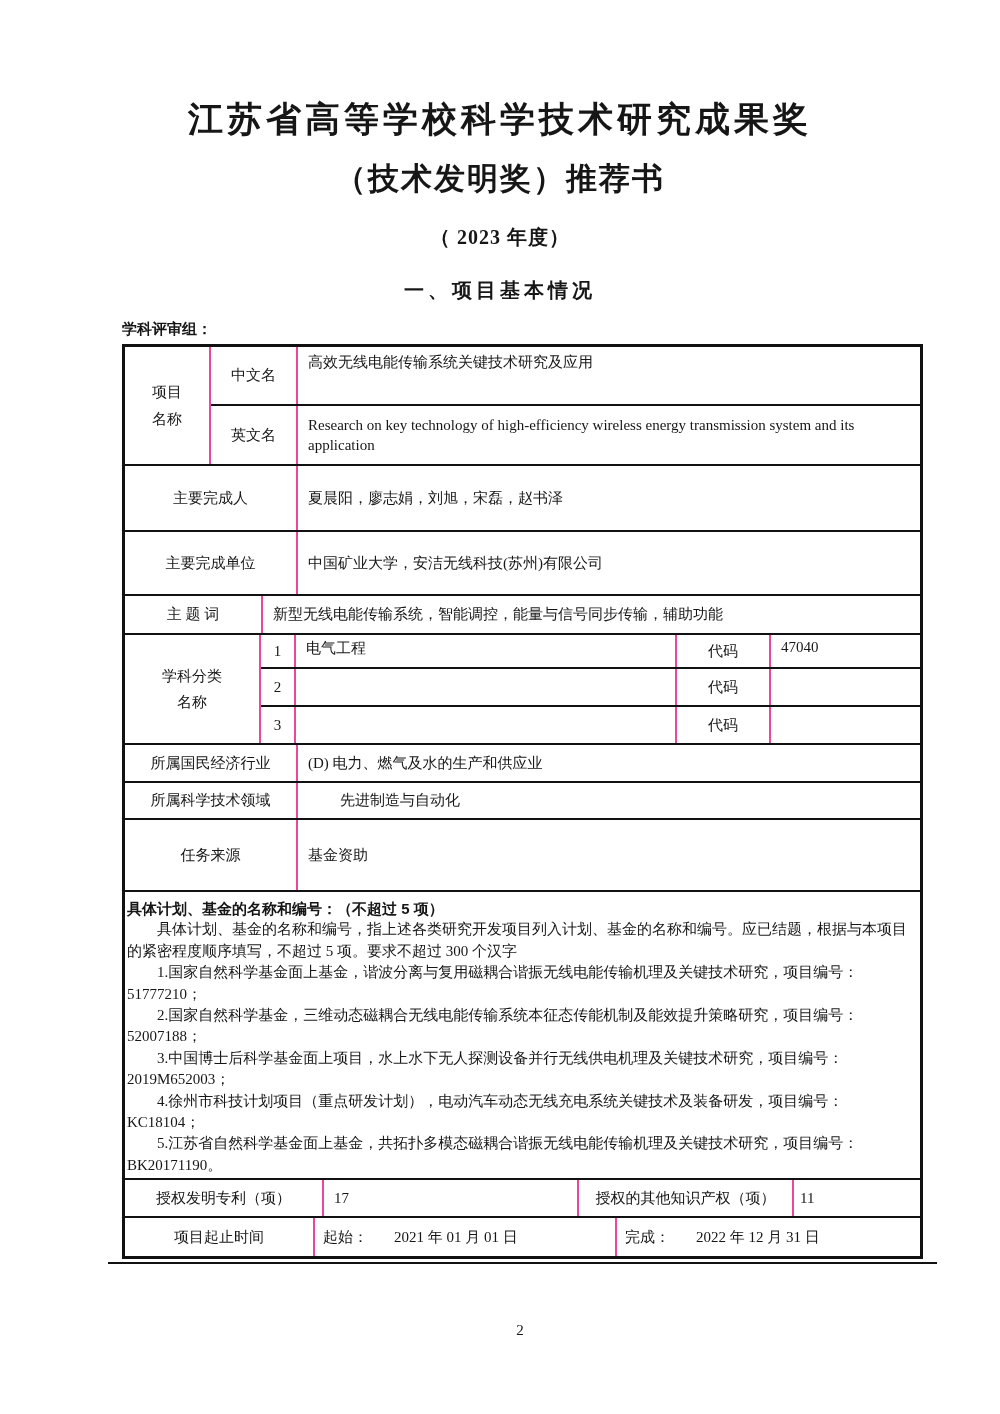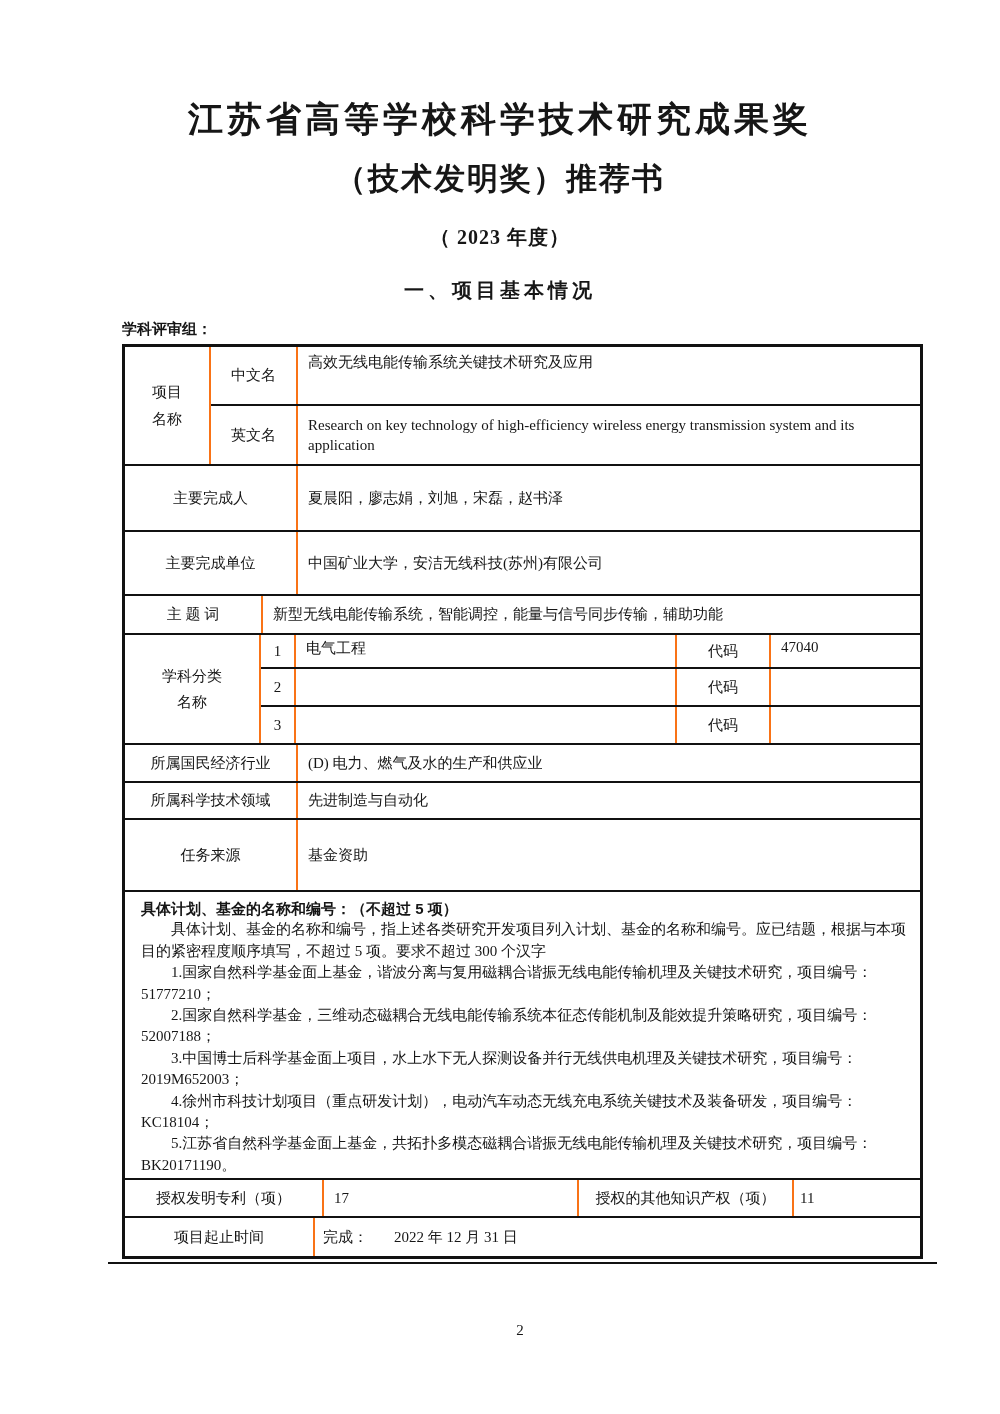--- a/index.html
+++ b/index.html
@@ -11,27 +11,27 @@
   .title1 { padding-top:96px; text-align:center; font-weight:bold; font-size:35px; letter-spacing:4px; font-family:"Liberation Sans", sans-serif; }
   .title2 { margin-top:15px; text-align:center; font-weight:bold; font-size:31px; letter-spacing:2px; font-family:"Liberation Sans", sans-serif; }
   .yearline { margin-top:24px; text-align:center; font-weight:bold; font-size:20px; letter-spacing:1px; }
   .sectiontitle { margin-top:26px; text-align:center; font-weight:bold; font-size:20px; letter-spacing:4px; font-family:"Liberation Sans", sans-serif; }
   .review { margin:16px 0 5px 122px; font-weight:bold; font-size:15px; font-family:"Liberation Sans", sans-serif; }
 
   .tbl { margin-left:122px; width:801px; border:3px solid #111; box-sizing:border-box; font-size:15px; }
   .r { display:flex; box-sizing:border-box; }
   .bb { border-bottom:2px solid #111; }
   .c { box-sizing:border-box; display:flex; align-items:center; }
-  .br { border-right:2px solid #f97316; }
+  .br { border-right:2px solid #ec4899; }
   .lab { justify-content:center; text-align:center; }
   .val { padding:3px 10px; text-align:left; }
   .sub { display:flex; flex-direction:column; flex:1; min-width:0; }
   .twoline { flex-direction:column; justify-content:center; line-height:27px; }
 
-  .bigblock { display:block; padding:6px 10px 4px 16px; line-height:21.4px; }
+  .bigblock { display:block; padding:6px 10px 4px 2px; line-height:21.4px; }
   .bigblock .bh { font-weight:bold; font-family:"Liberation Sans", sans-serif; }
   .bigblock p { margin:0; text-indent:2em; }
 
   .datecell { padding:3px 8px; }
   .datecell .dl { margin-right:26px; }
 
   .bottomline2 { margin-left:108px; margin-top:3px; width:829px; height:0; border-top:2px solid #111; }
 
   .pagenum { position:absolute; top:1322px; left:0; width:1040px; text-align:center; font-size:15px; }
 </style>
@@ -105,21 +105,21 @@
           <div class="c val" style="flex:1;"></div>
         </div>
       </div>
     </div>
 
     <div class="r bb" style="height:38px;">
       <div class="c br lab" style="width:173px;">所属国民经济行业</div>
       <div class="c val" style="flex:1;">(D) 电力、燃气及水的生产和供应业</div>
     </div>
 
-    <div class="r bb" style="height:37px;">
+    <div class="r bb" style="height:37px;gap:32px;">
       <div class="c br lab" style="width:173px;">所属科学技术领域</div>
       <div class="c val" style="flex:1;">先进制造与自动化</div>
     </div>
 
     <div class="r bb" style="height:72px;">
       <div class="c br lab" style="width:173px;">任务来源</div>
       <div class="c val" style="flex:1;">基金资助</div>
     </div>
 
     <div class="r bb" style="height:288px;">
@@ -136,20 +136,24 @@
 
     <div class="r bb" style="height:38px;">
       <div class="c br lab" style="width:199px;">授权发明专利（项）</div>
       <div class="c br val" style="width:255px;">17</div>
       <div class="c br lab" style="width:215px;">授权的其他知识产权（项）</div>
       <div class="c val" style="flex:1; padding-left:6px;">11</div>
     </div>
 
     <div class="r" style="height:38px;">
       <div class="c br lab" style="width:190px;">项目起止时间</div>
+      <div class="c datecell br" style="width:302px;">
+        <span class="dl">起始：</span>
+        <span>2021 年 01 月 01 日</span>
+      </div>
       <div class="c datecell" style="flex:1;">
         <span class="dl">完成：</span>
         <span>2022 年 12 月 31 日</span>
       </div>
     </div>
 
   </div>
 
   <div class="bottomline2"></div>
 

